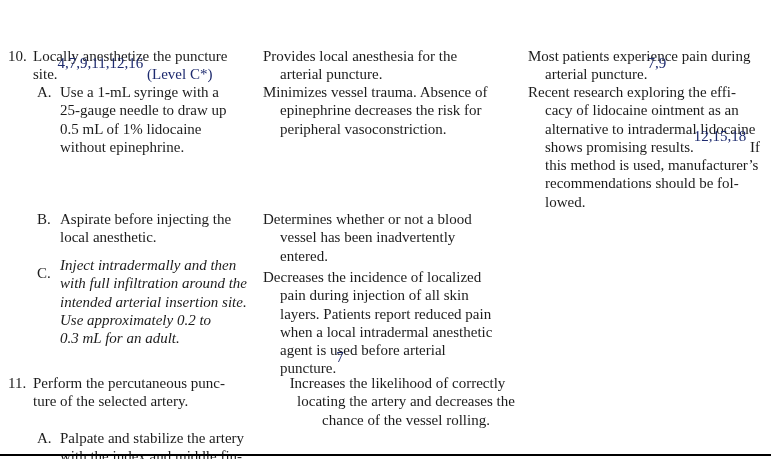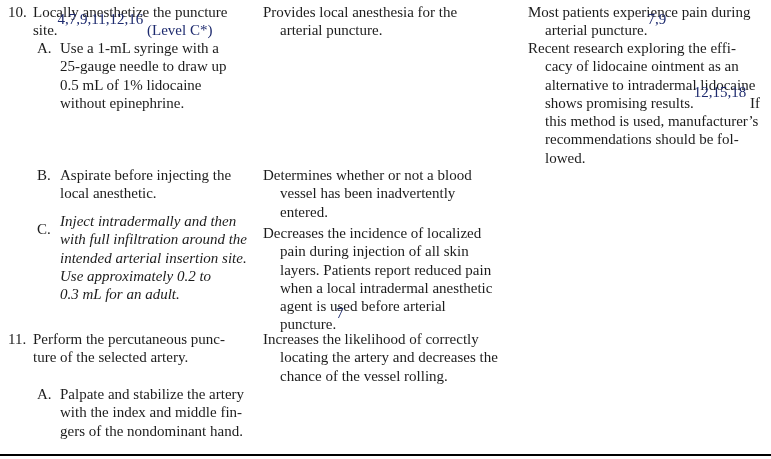--- a/index.html
+++ b/index.html
@@ -11,20 +11,21 @@
     font-family: "Liberation Serif", serif;
     color: var(--text-color, #1c1c1c);
     overflow: hidden;
   }
   .blk {
     position: absolute;
     font-size: 15px;
     line-height: 18.3px;
     white-space: pre;
     color: var(--text-color, #1c1c1c);
+    margin-top: 44px;
   }
   .hang {
     padding-left: 17px;
     text-indent: -17px;
   }
   .ref {
     font-size: 15px;
     line-height: 0;
     position: relative;
     top: -5px;
@@ -73,30 +74,33 @@
   <div class="blk" style="left:33px; top:330px; width:222px;">Perform the percutaneous punc-
 ture of the selected artery.</div>
 
   <div class="blk" style="left:37px; top:385px;">A.</div>
   <div class="blk hang" style="left:263px; top:3px; width:252px;">Provides local anesthesia for the
 arterial puncture.</div>
 
   <div class="blk" style="left:60px; top:385px; width:200px;">Palpate and stabilize the artery
 with the index and middle fin-
 gers of the nondominant hand.</div>
+  <div class="blk hang" style="left:263px; top:39px; width:252px;">Minimizes vessel trauma. Absence of
+epinephrine decreases the risk for
+peripheral vasoconstriction.</div>
   <div class="blk hang" style="left:263px; top:166px; width:252px;">Determines whether or not a blood
 vessel has been inadvertently
 entered.</div>
   <div class="blk hang" style="left:263px; top:224px; width:252px;"><span>Decreases the incidence of localized
 pain during injection of all skin
 layers. Patients report reduced pain
 when a local intradermal anesthetic
 agent is used before arterial
 puncture.</span><sup class="ref">7</sup></div>
-  <div class="blk hang" style="left:263px; top:330px; width:252px;">Increases the likelihood of correctly
+  <div class="blk hang" style="left:263px; top:330px; width:252px;text-align:center;">Increases the likelihood of correctly
 locating the artery and decreases the
 chance of the vessel rolling.</div>
 
   <div class="blk hang" style="left:528px; top:3px; width:243px;"><span>Most patients experience pain during
 arterial puncture.</span><sup class="ref">7,9</sup></div>
   <div class="blk hang" style="left:528px; top:39px; width:243px;"><span>Recent research exploring the effi-
 cacy of lidocaine ointment as an
 alternative to intradermal lidocaine
 shows promising results.</span><sup class="ref">12,15,18</sup><span> If
 this method is used, manufacturer’s

